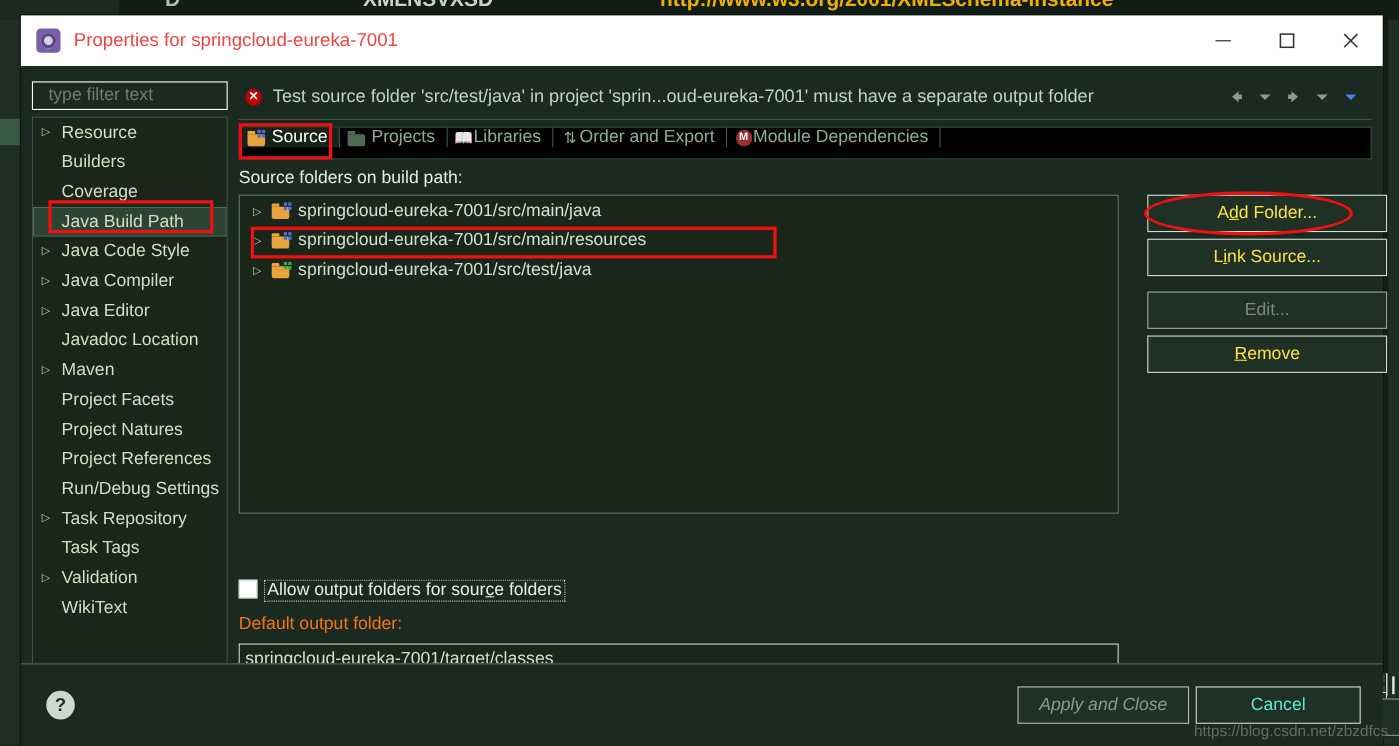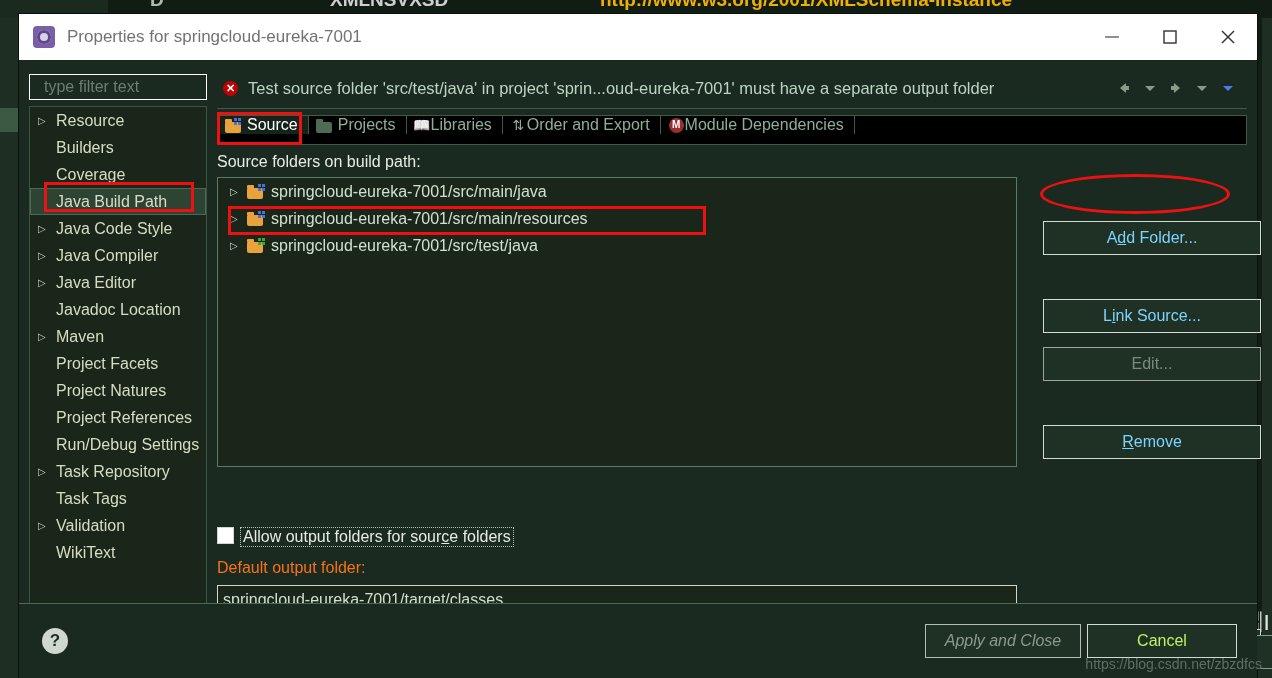--- a/index.html
+++ b/index.html
@@ -81,21 +81,21 @@
     background: #7b5ea8;
     border-radius: 4px;
   }
   .title-icon .gear-inner {
     position: absolute; left: 4px; top: 4px; width: 14px; height: 14px;
     border-radius: 50%;
     background: #d8d2e8;
     box-shadow: inset 0 0 0 3px #5f4688;
   }
   .title-text {
-    font-size: 17px; color: #737373;
+    font-size: 17px; color: #ef4444;
     font-family: "Liberation Sans", sans-serif;
   }
   .win-controls {
     position: absolute; right: 0; top: 0; height: 46px;
     display: flex; align-items: center;
   }
   .win-btn {
     width: 58px; height: 46px;
     display: flex; align-items: center; justify-content: center;
     color: #2a2a2a;
@@ -275,25 +275,24 @@
   
   .btn-col {
     position: absolute; left: 826px; top: 0;
     width: 218px;
   }
   .btn {
     width: 218px; height: 34px;
     background: #1f3024;
     border: 1px solid #d3dcd3;
     box-sizing: border-box;
-    color: #7dd3fc;
+    color: #fde047;
     font-size: 16px;
     display: flex; align-items: center; justify-content: center;
     margin-bottom: 6px;
-    margin-top: 44px;
   }
   .btn.disabled { color: #7d8a7d; border-color: #9aa79a; }
   .btn.gap { margin-top: 14px; }
   .mn { text-decoration: underline; }
 
   
   .check-row {
     position: absolute; left: 0; top: 350px;
     display: flex; align-items: flex-start;
   }
@@ -359,21 +358,21 @@
     display: flex; align-items: center; justify-content: center;
   }
   .foot-btn {
     position: absolute; top: 20px;
     height: 34px;
     background: #1f3024;
     border: 1px solid #d3dcd3;
     box-sizing: border-box;
     font-size: 16px;
     display: flex; align-items: center; justify-content: center;
-    color: #bef264;
+    color: #5eead4;
   }
   .foot-btn.apply-close {
     left: 906px; width: 156px;
     color: #8d9a8d; border-color: #b4bfb4; font-style: italic;
   }
   .foot-btn.cancel { left: 1068px; width: 150px; }
 
   .watermark {
     position: absolute; right: 10px; bottom: 6px;
     font-size: 14px;

